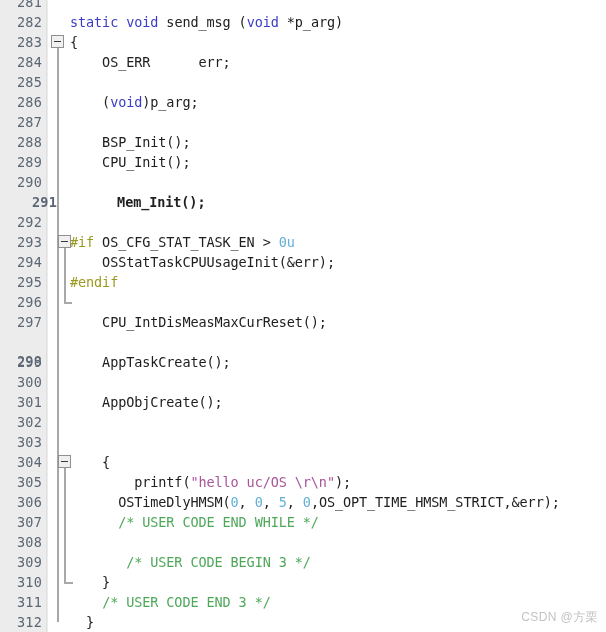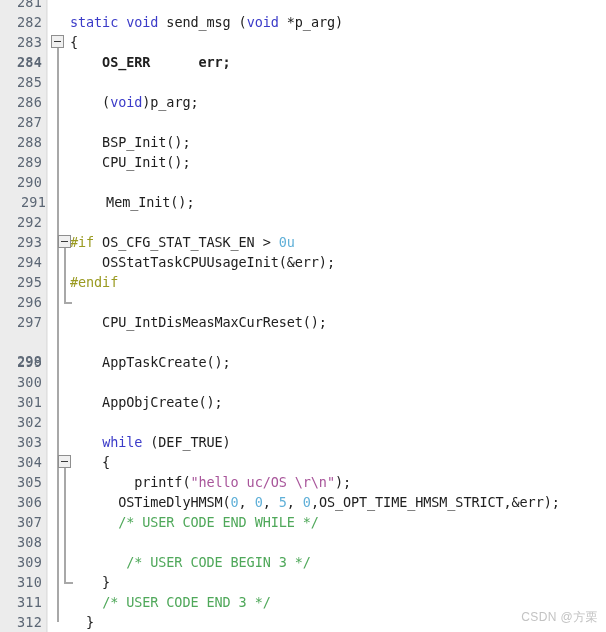--- a/index.html
+++ b/index.html
@@ -133,40 +133,40 @@
 <body>
 
 <div id="editor">
 
   <div class="gutter-bg"></div>
 
   <div class="code-rows" id="code-rows">
       <div class="row" style="position: absolute; left: 0px; top: -8px; width: 606px;"><div class="lineno">281</div><div class="codetext"></div></div>
       <div class="row" style="position: absolute; left: 0px; top: 12px; width: 606px; padding-left: 46px;"><div class="lineno">282</div><div class="codetext"><span class="kw">static</span><span class="plain"> </span><span class="kw">void</span><span class="plain"> send_msg (</span><span class="kw">void</span><span class="plain"> *p_arg)</span></div></div>
       <div class="row" style="position: absolute; left: 0px; top: 32px; width: 606px;"><div class="lineno">283</div><div class="codetext"><span class="plain">{</span></div></div>
-      <div class="row" style="position: absolute; left: 0px; top: 52px; width: 486px; font-weight: bold;"><div class="lineno">284</div><div class="codetext"><span class="plain">    OS_ERR      err;</span></div></div>
+      <div class="row" style="position: absolute; left: 0px; top: 52px; width: 486px;"><div class="lineno">284</div><div class="codetext"><span class="plain">    OS_ERR      err;</span></div></div>
       <div class="row" style="position: absolute; left: 0px; top: 72px; width: 606px;"><div class="lineno">285</div><div class="codetext"></div></div>
       <div class="row" style="position: absolute; left: 0px; top: 92px; width: 606px;"><div class="lineno">286</div><div class="codetext"><span class="plain">    (</span><span class="kw">void</span><span class="plain">)p_arg;</span></div></div>
       <div class="row" style="position: absolute; left: 0px; top: 112px; width: 606px;"><div class="lineno">287</div><div class="codetext"></div></div>
       <div class="row" style="position: absolute; left: 0px; top: 132px; width: 606px;"><div class="lineno">288</div><div class="codetext"><span class="plain">    BSP_Init();</span></div></div>
       <div class="row" style="position: absolute; left: 0px; top: 152px; width: 606px;"><div class="lineno">289</div><div class="codetext"><span class="plain">    CPU_Init();</span></div></div>
       <div class="row" style="position: absolute; left: 0px; top: 172px; width: 606px;"><div class="lineno">290</div><div class="codetext"></div></div>
-      <div class="row" style="position: absolute; left: 4px; top: 192px; width: 508px;"><div class="lineno">291</div><div class="codetext"><span class="plain">    Mem_Init();</span></div></div>
+      <div class="row" style="position: absolute; left: 15px; top: 192px; width: 508px; font-weight: bold;"><div class="lineno">291</div><div class="codetext"><span class="plain">    Mem_Init();</span></div></div>
       <div class="row" style="position: absolute; left: 0px; top: 212px; width: 606px;"><div class="lineno">292</div><div class="codetext"></div></div>
       <div class="row" style="position: absolute; left: 0px; top: 232px; width: 606px;"><div class="lineno">293</div><div class="codetext"><span class="pre">#if</span><span class="plain"> OS_CFG_STAT_TASK_EN &gt; </span><span class="num">0u</span></div></div>
       <div class="row" style="position: absolute; left: 0px; top: 252px; width: 606px;"><div class="lineno">294</div><div class="codetext"><span class="plain">    OSStatTaskCPUUsageInit(&amp;err);</span></div></div>
       <div class="row" style="position: absolute; left: 0px; top: 272px; width: 606px;"><div class="lineno">295</div><div class="codetext"><span class="pre">#endif</span></div></div>
       <div class="row" style="position: absolute; left: 0px; top: 292px; width: 606px;"><div class="lineno">296</div><div class="codetext"></div></div>
       <div class="row" style="position: absolute; left: 0px; top: 312px; width: 606px;"><div class="lineno">297</div><div class="codetext"><span class="plain">    CPU_IntDisMeasMaxCurReset();</span></div></div>
       <div class="row" style="position: absolute; left: 0px; top: 351px; width: 606px;"><div class="lineno">298</div><div class="codetext"></div></div>
       <div class="row" style="position: absolute; left: 0px; top: 352px; width: 606px;"><div class="lineno">299</div><div class="codetext"><span class="plain">    AppTaskCreate();</span></div></div>
       <div class="row" style="position: absolute; left: 0px; top: 372px; width: 606px;"><div class="lineno">300</div><div class="codetext"></div></div>
       <div class="row" style="position: absolute; left: 0px; top: 392px; width: 606px;"><div class="lineno">301</div><div class="codetext"><span class="plain">    AppObjCreate();</span></div></div>
       <div class="row" style="position: absolute; left: 0px; top: 412px; width: 606px;"><div class="lineno">302</div><div class="codetext"></div></div>
-      <div class="row" style="position: absolute; left: 0px; top: 432px; width: 606px;"><div class="lineno">303</div><div class="codetext"><span class="plain">    </span><span class="kw">while</span><span class="plain"> (DEF_TRUE)</span></div></div>
+      <div class="row" style="position: absolute; left: 0px; top: 432px; width: 606px;"><div class="lineno">303</div></div>
       <div class="row" style="position: absolute; left: 0px; top: 452px; width: 606px;"><div class="lineno">304</div><div class="codetext"><span class="plain">    {</span></div></div>
       <div class="row" style="position: absolute; left: 0px; top: 472px; width: 606px;"><div class="lineno">305</div><div class="codetext"><span class="plain">        printf(</span><span class="str">"hello uc/OS \r\n"</span><span class="plain">);</span></div></div>
       <div class="row" style="position: absolute; left: 0px; top: 492px; width: 606px;"><div class="lineno">306</div><div class="codetext"><span class="plain">      OSTimeDlyHMSM(</span><span class="num">0</span><span class="plain">, </span><span class="num">0</span><span class="plain">, </span><span class="num">5</span><span class="plain">, </span><span class="num">0</span><span class="plain">,OS_OPT_TIME_HMSM_STRICT,&amp;err);</span></div></div>
       <div class="row" style="position: absolute; left: 0px; top: 512px; width: 606px;"><div class="lineno">307</div><div class="codetext"><span class="plain">      </span><span class="cmt">/* USER CODE END WHILE */</span></div></div>
       <div class="row" style="position: absolute; left: 0px; top: 532px; width: 606px; padding-left: 12px;"><div class="lineno">308</div><div class="codetext"></div></div>
       <div class="row" style="position: absolute; left: 0px; top: 552px; width: 606px;"><div class="lineno">309</div><div class="codetext"><span class="plain">       </span><span class="cmt">/* USER CODE BEGIN 3 */</span></div></div>
       <div class="row" style="position: absolute; left: 0px; top: 572px; width: 606px;"><div class="lineno">310</div><div class="codetext"><span class="plain">    }</span></div></div>
       <div class="row" style="position: absolute; left: 0px; top: 592px; width: 606px;"><div class="lineno">311</div><div class="codetext"><span class="plain">    </span><span class="cmt">/* USER CODE END 3 */</span></div></div>
       <div class="row" style="position: absolute; left: 0px; top: 612px; width: 606px;"><div class="lineno">312</div><div class="codetext"><span class="plain">  }</span></div></div>
     </div>

